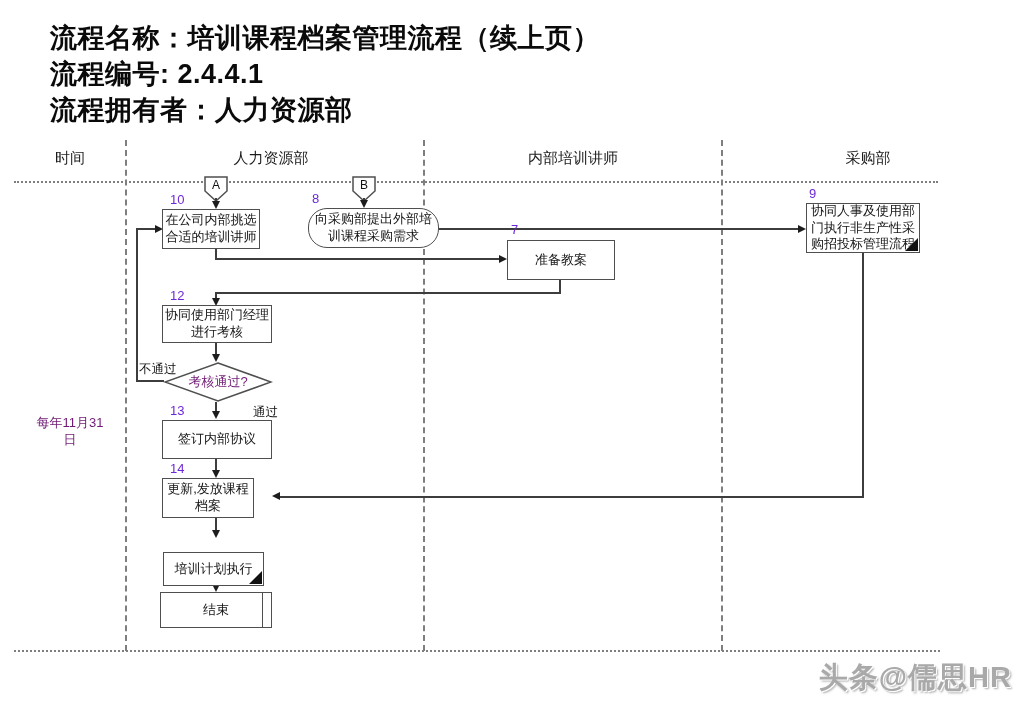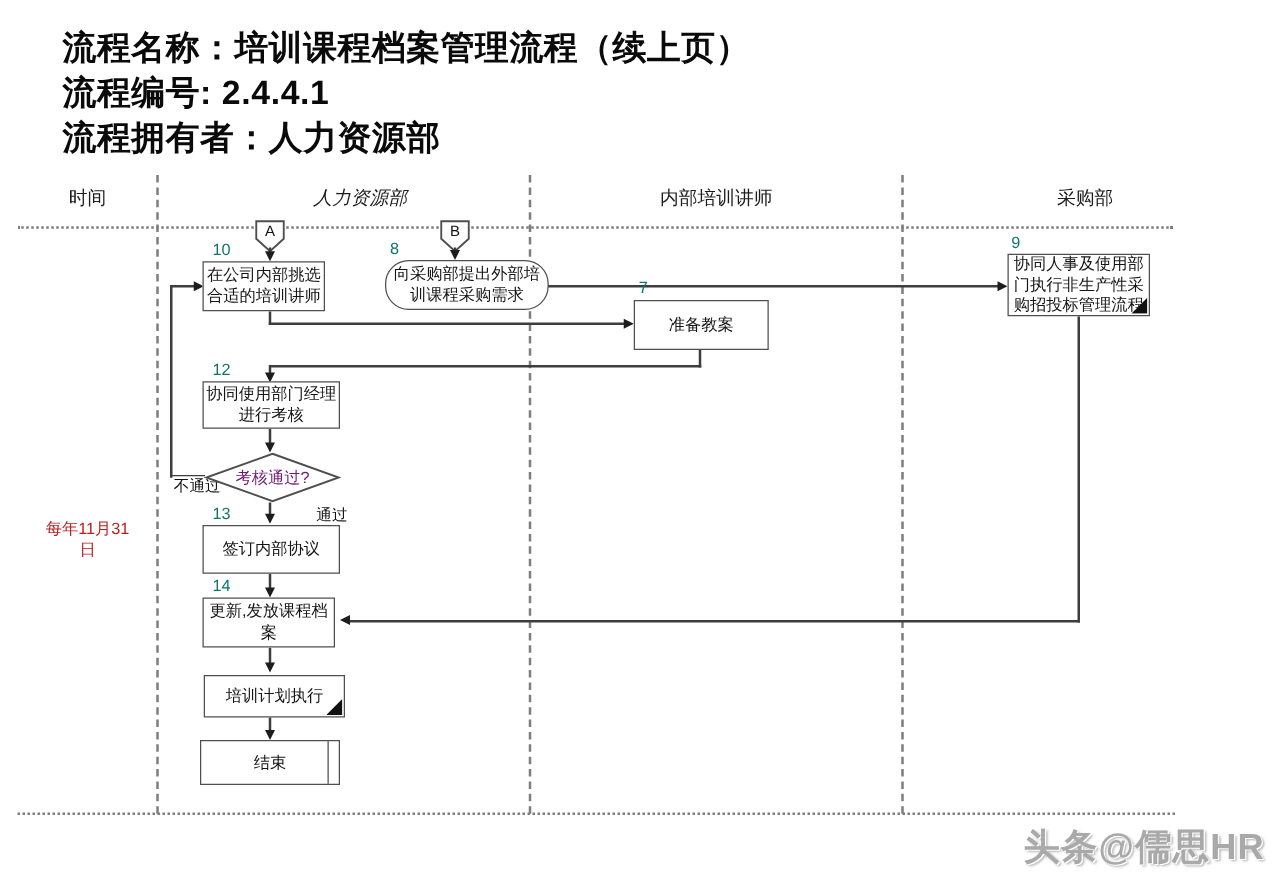--- a/index.html
+++ b/index.html
@@ -6,41 +6,41 @@
   #canvas{position:relative;width:1024px;height:708px;background:#ffffff;overflow:hidden;
           font-family:"Liberation Sans","DejaVu Sans",sans-serif;color:#111;}
   .title{position:absolute;left:50px;top:20px;font-size:27px;font-weight:bold;line-height:36px;
          color:#0a0a0a;letter-spacing:.5px;white-space:nowrap;}
   .lane-label{position:absolute;top:149px;font-size:15px;color:#1c1c1c;text-align:center;}
   .vdash{position:absolute;top:140px;height:511px;width:0;border-left:2px dashed #7e7e7e;}
   .hdot{position:absolute;height:0;border-top:2px dotted #7e7e7e;}
   .box{position:absolute;box-sizing:border-box;border:1.5px solid #4f4f4f;background:#fff;
        display:flex;align-items:center;justify-content:center;text-align:center;
        font-size:13px;line-height:1.3;color:#151515;padding:1px 2px;}
-  .num{position:absolute;font-size:13px;color:#0f766e;}
+  .num{position:absolute;font-size:13px;color:#6d28d9;}
   .hline{position:absolute;height:2px;background:#3d3d3d;}
   .vline{position:absolute;width:2px;background:#3d3d3d;}
   .arr{position:absolute;width:0;height:0;}
   .arr.d{border-left:4px solid transparent;border-right:4px solid transparent;border-top:8px solid #1d1d1d;}
   .arr.r{border-top:4px solid transparent;border-bottom:4px solid transparent;border-left:8px solid #1d1d1d;}
   .arr.l{border-top:4px solid transparent;border-bottom:4px solid transparent;border-right:8px solid #1d1d1d;}
   .corner{position:absolute;right:1px;bottom:1px;width:13px;height:13px;background:#111;
           clip-path:polygon(100% 0,100% 100%,0 100%);}
   .elabel{position:absolute;font-size:12.5px;color:#111;background:#fff;padding:0 1px;}
   .offpage{position:absolute;width:24px;height:26px;}
   .offpage svg{display:block;}
   .offpage .shape{fill:#fff;stroke:#4f4f4f;stroke-width:1.5;}
   .offpage text{font-size:12px;fill:#111;}
   .diamond{position:absolute;}
   .diamond svg{display:block;}
   .diamond polygon{fill:#fff;stroke:#4f4f4f;stroke-width:1.5;}
   .dtext{position:absolute;left:0;right:0;top:0;bottom:0;display:flex;align-items:center;
          justify-content:center;font-size:13px;color:#701a75;}
   .timenote{position:absolute;left:14px;top:414px;width:112px;text-align:center;
-            font-size:13px;line-height:17px;color:#b91c1c;}
+            font-size:13px;line-height:17px;color:#701a75;}
   .timenote span{display:inline-block;width:78px;}
   .endline{position:absolute;top:0;bottom:0;right:8px;width:1.5px;background:#4f4f4f;}
   .watermark{position:absolute;right:12px;top:658px;font-size:29px;font-weight:bold;color:#a9a9a9;
              letter-spacing:1px;text-shadow:1px 1px 0 #fff,2px 2px 2px rgba(110,110,110,.55);}
 </style>
 </head>
 <body>
 
 <div id="canvas">
 
@@ -50,21 +50,21 @@
     <div>流程拥有者：人力资源部</div>
   </div>
 
   <div class="vdash" style="left:125px;"></div>
   <div class="vdash" style="left:423px;"></div>
   <div class="vdash" style="left:721px;"></div>
   <div class="hdot" style="left:14px;top:181px;width:924px;"></div>
   <div class="hdot" style="left:14px;top:650px;width:926px;"></div>
 
   <div class="lane-label" style="left:14px;width:112px;">时间</div>
-  <div class="lane-label" style="left:139px;width:298px;font-style:italic;">人力资源部</div>
+  <div class="lane-label" style="left:122px;width:298px;">人力资源部</div>
   <div class="lane-label" style="left:424px;width:298px;">内部培训讲师</div>
   <div class="lane-label" style="left:760px;width:216px;">采购部</div>
 
   <div class="timenote">
     <span>每年11月31日</span>
   </div>
 
   <div class="offpage" style="left:204px;top:176px;">
     <svg width="24" height="26">
       <polygon class="shape" points="1,1 23,1 23,15 12,25 1,15"></polygon>
@@ -96,21 +96,21 @@
   <div class="vline" style="left:215px;top:292px;height:7px;"></div>
   <div class="arr d" style="left:212px;top:298px;"></div>
 
   <div class="vline" style="left:215px;top:343px;height:12px;"></div>
   <div class="arr d" style="left:212px;top:354px;"></div>
 
   <div class="hline" style="left:136px;top:380px;width:28px;"></div>
   <div class="vline" style="left:136px;top:228px;height:154px;"></div>
   <div class="hline" style="left:136px;top:228px;width:20px;"></div>
   <div class="arr r" style="left:155px;top:225px;"></div>
-  <div class="elabel" style="left:138px;top:381px;">不通过</div>
+  <div class="elabel" style="left:138px;top:361px;">不通过</div>
 
   <div class="vline" style="left:215px;top:402px;height:10px;"></div>
   <div class="arr d" style="left:212px;top:411px;"></div>
   <div class="elabel" style="left:228px;top:404px;margin-left:24px;">通过</div>
 
   <div class="vline" style="left:215px;top:459px;height:12px;"></div>
   <div class="arr d" style="left:212px;top:470px;"></div>
 
   <div class="vline" style="left:862px;top:253px;height:245px;"></div>
   <div class="hline" style="left:280px;top:496px;width:584px;"></div>
@@ -150,24 +150,24 @@
   <div class="diamond" style="left:163px;top:362px;width:110px;height:40px;">
     <svg width="110" height="40">
       <polygon points="55,1 108,20 55,39 2,20"></polygon>
     </svg>
     <div class="dtext">考核通过?</div>
   </div>
 
   <div class="box" style="left:162px;top:420px;width:110px;height:39px;">
     <span>签订内部协议</span>
   </div>
-  <div class="box" style="left:162px;top:478px;width:106px;height:40px;">
+  <div class="box" style="left:162px;top:478px;width:92px;height:40px;">
     <span>更新,发放课程档案</span>
   </div>
-  <div class="box" style="left:163px;top:540px;width:113px;height:34px;">
+  <div class="box" style="left:163px;top:552px;width:101px;height:34px;">
     <span>培训计划执行</span>
     <div class="corner"></div>
   </div>
   <div class="box" style="left:160px;top:592px;width:112px;height:36px;">
     <span>结束</span>
     <div class="endline"></div>
   </div>
 
   <div class="watermark">头条@儒思HR</div>
 

